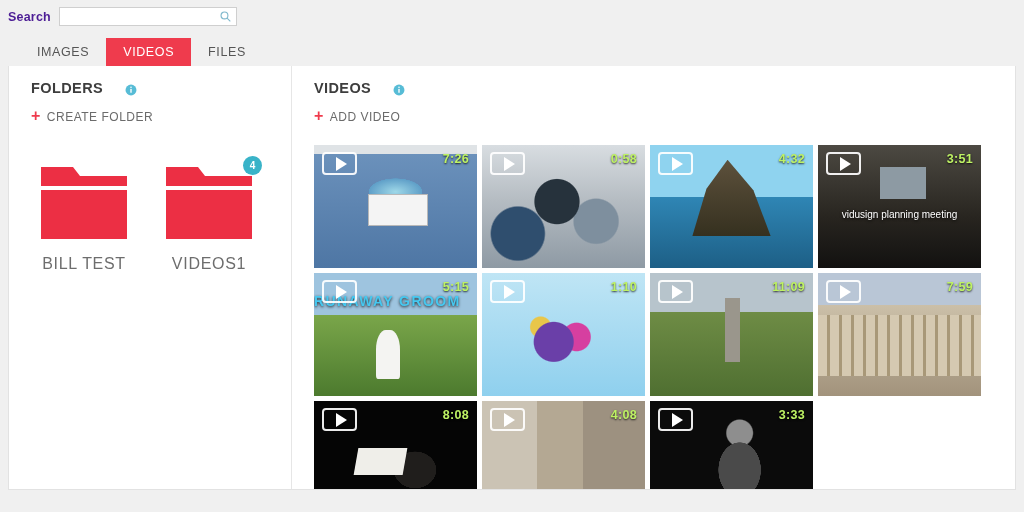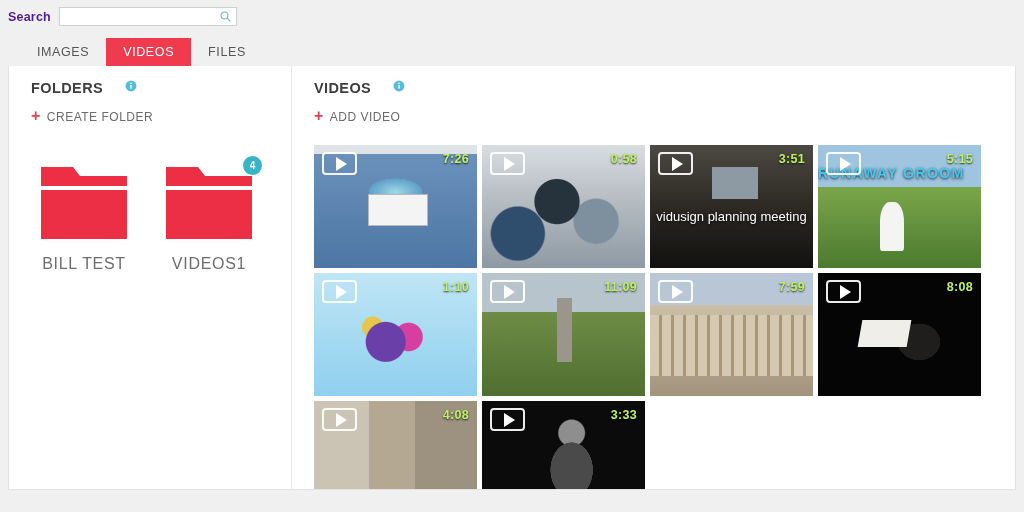--- a/index.html
+++ b/index.html
@@ -90,21 +90,21 @@
     padding:14px 0 0 22px;
   }
   #content {
     flex:1 1 auto;
     padding:14px 0 0 22px;
     overflow:hidden;
   }
 
   .section-head {
     display:flex;
-    align-items:flex-start;
+    align-items:flex-end;
     gap:22px;
     margin-bottom:13px;
   }
   .section-title {
     font-size:14.5px;
     font-weight:bold;
     color:#3d3d3d;
     letter-spacing:.4px;
   }
   .info-icon { width:12px; height:12px; display:block; }
@@ -214,21 +214,21 @@
     text-shadow:0 1px 2px rgba(0,0,0,.8);
     z-index:3;
     text-align:center;
   }
   .overlay-caption {
     position:absolute;
     left:0; right:0;
     top:52%;
     text-align:center;
     color:#fff;
-    font-size:13px;
+    font-size:10px;
     z-index:2;
     text-shadow:0 1px 3px rgba(0,0,0,.9);
   }
   .overlay-title {
     position:absolute;
     left:0; right:0;
     top:16%;
     text-align:left;
     color:#46c8f0;
     font-size:14px;
@@ -441,20 +441,27 @@
           <div class="duration">7:26</div>
         </div>
         <div class="video-card">
           <div class="thumb t-conf"></div>
           <div class="play-btn">
             <div class="play-tri"></div>
           </div>
           <div class="duration">0:58</div>
         </div>
         <div class="video-card">
+          <div class="thumb t-island"></div>
+          <div class="play-btn">
+            <div class="play-tri"></div>
+          </div>
+          <div class="duration">4:32</div>
+        </div>
+        <div class="video-card">
           <div class="thumb t-meeting"></div>
           <div class="overlay-caption">vidusign planning meeting</div>
           <div class="play-btn">
             <div class="play-tri"></div>
           </div>
           <div class="duration">3:51</div>
         </div>
         <div class="video-card">
           <div class="thumb t-wedding"></div>
           <div class="overlay-title">RUNAWAY GROOM</div>

